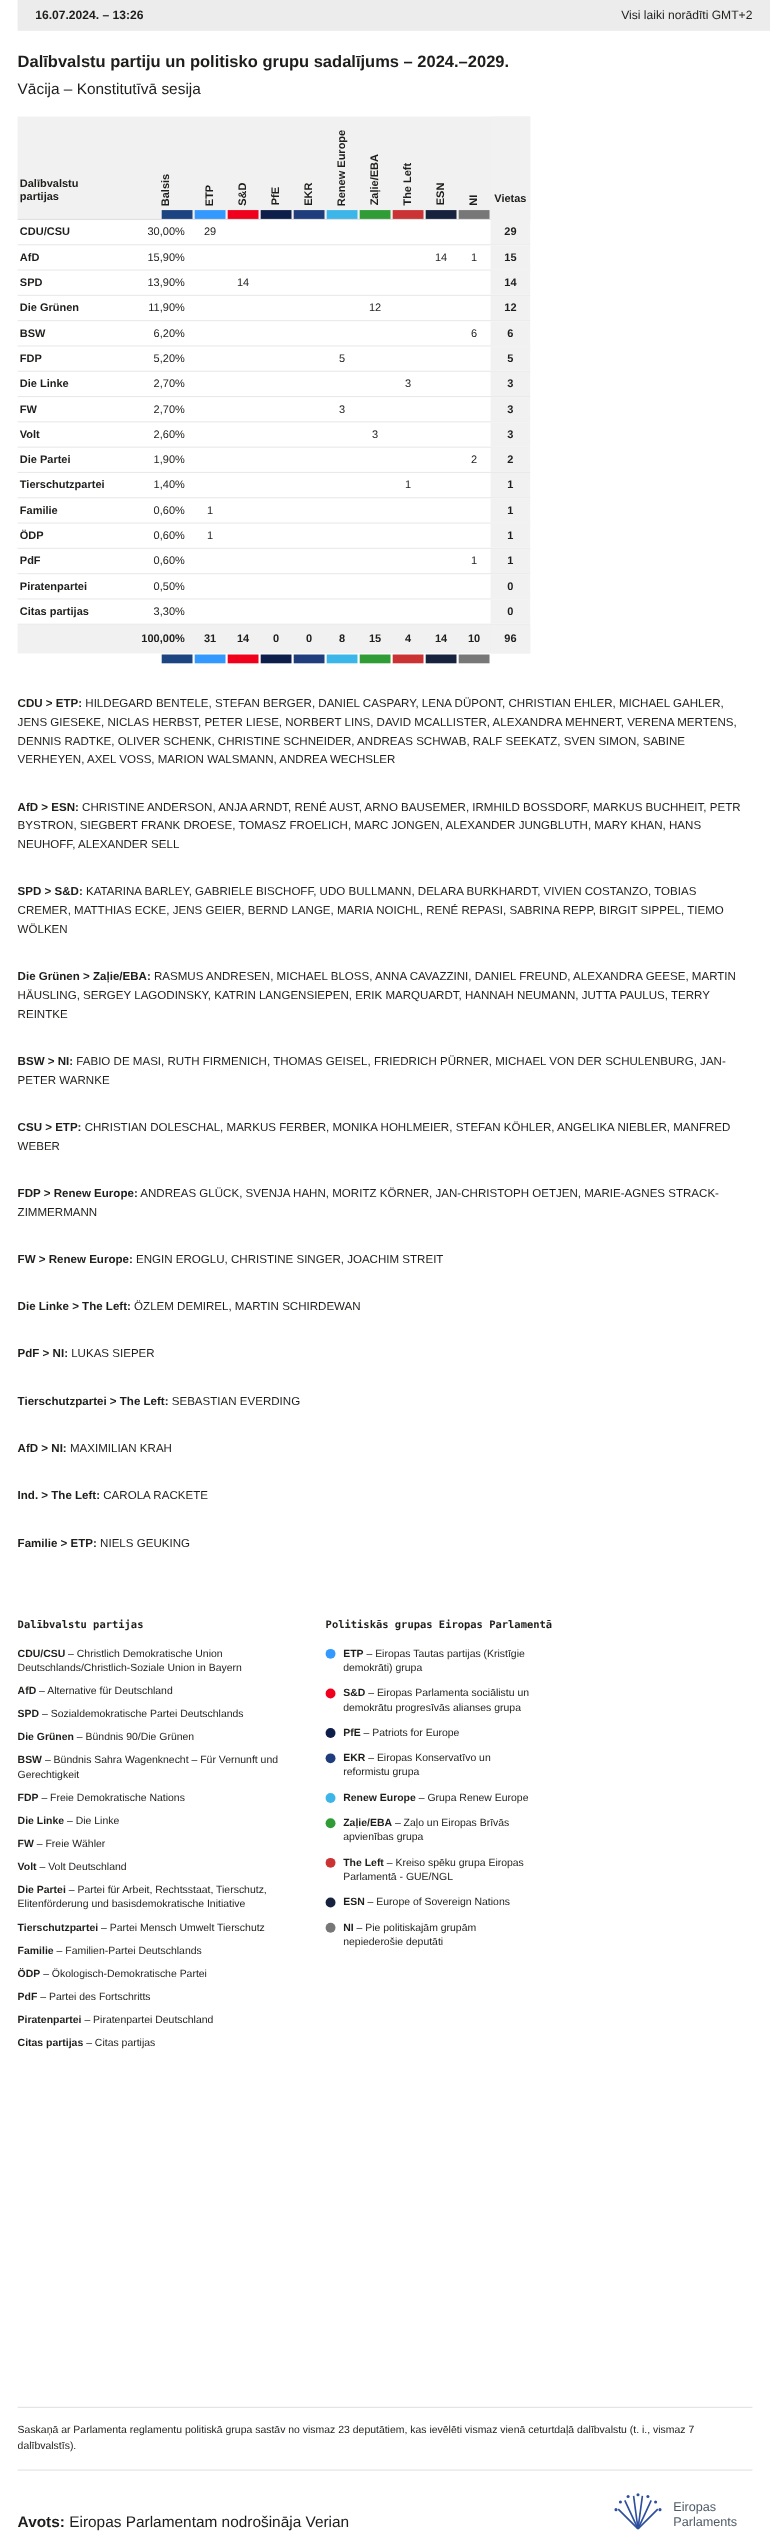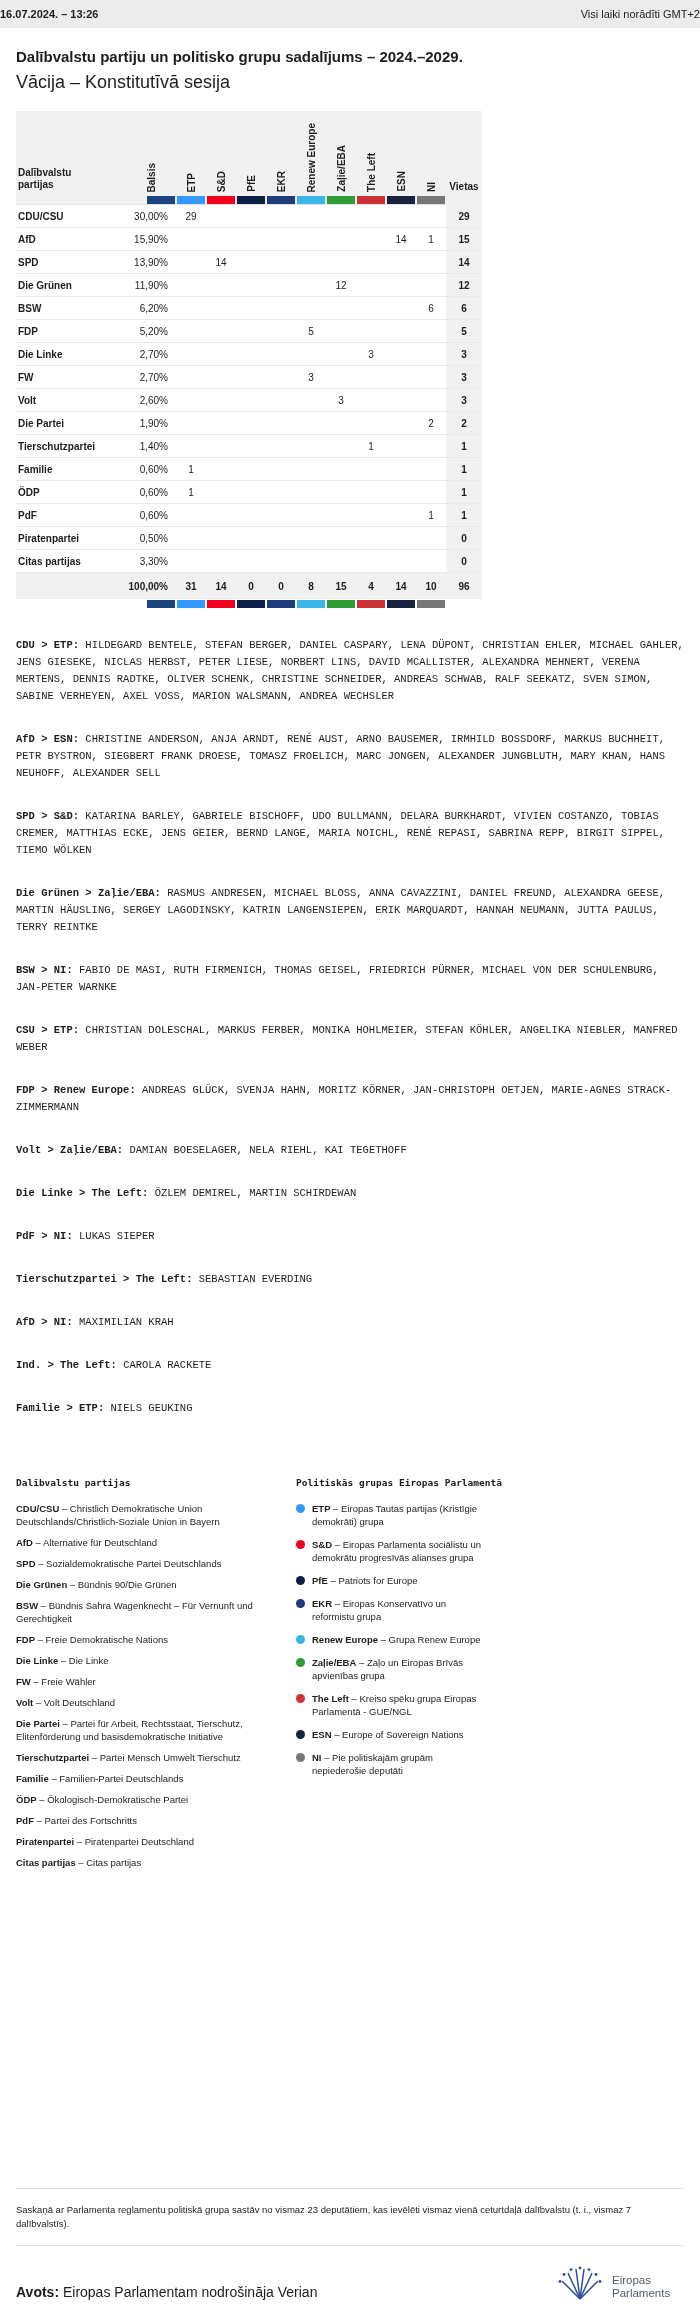--- a/index.html
+++ b/index.html
@@ -2,27 +2,27 @@
 <html><head>
 <meta charset="utf-8">
 <style>
   * { box-sizing: border-box; }
   html,body { margin:0; padding:0; background:#fff; }
   body { font-family:"Liberation Sans", sans-serif; color:#1d1d1b; }
   .page { width:700px; height:2316px; display:flex; flex-direction:column; overflow:hidden; background:#fff; }
 
   
   .topbar { display:flex; justify-content:space-between; align-items:center;
-            background:#ececec; padding:8px 0; font-size:11px; }
+            background:#ececec; padding:8px 16px; font-size:11px;margin-left:16px; }
   .topbar-dt { font-weight:700; }
 
   .content { padding:0 16px; flex:1; display:flex; flex-direction:column; }
 
   .title { font-size:15px; font-weight:700; margin:20px 0 7px; }
-  .subtitle { font-size:18px; margin:0 0 18px; }
+  .subtitle { font-size:14px; margin:0 0 18px; }
 
   
   .seat-table { width:466px; font-size:10px; }
   .thead { display:flex; align-items:flex-end; height:84px; background:#f1f1f1; }
   .cell-party  { width:110px; }
   .cell-balsis { width:50px; }
   .cell-seat   { width:30px; }
   .cell-vietas { width:36px; }
   .head-corner { display:flex; align-items:flex-end; height:100%; padding:0 0 4px 2px; }
   .corner-label { width:64px; font-weight:700; overflow-wrap:anywhere; line-height:12px; }
@@ -43,21 +43,21 @@
   .trow { display:flex; align-items:stretch; height:23px; border-bottom:1px solid #e9e9e9; }
   .trow > div { display:flex; align-items:center; }
   .tparty { font-weight:700; padding-left:2px; }
   .tbalsis { justify-content:flex-end; padding-right:8px; }
   .tseat { justify-content:center; }
   .tvietas { justify-content:center; font-weight:700; background:#f1f1f1; }
   .total-row { background:#f1f1f1; font-weight:700; height:26px; border-bottom:none; }
 
   
   .members { margin-top:28px; }
-  .member-line { font-size:10.5px; line-height:17px; margin:0 0 26px;font-family:Liberation Mono, monospace; }
+  .member-line { font-size:10.5px; line-height:17px; margin:0 0 26px; }
   .member-line strong { font-weight:700; }
 
   
   .legends { display:flex; gap:28px; width:472px; margin-top:34px; }
   .legend-left { width:252px; }
   .legend-right { width:192px; }
   .legend-title { font-family:"DejaVu Sans Mono", monospace; font-size:9.5px; font-weight:700;
                   margin:0 0 14px; white-space:nowrap; }
   .pl-item { font-size:9.5px; line-height:13px; margin-bottom:8px; }
   .pl-abbr { font-weight:700; }
@@ -437,21 +437,21 @@
       </div>
 
     <div class="members" id="membersList">
         <p class="member-line"><strong class="m-label">CDU &gt; ETP:</strong> <span class="m-names">HILDEGARD BENTELE, STEFAN BERGER, DANIEL CASPARY, LENA DÜPONT, CHRISTIAN EHLER, MICHAEL GAHLER, JENS GIESEKE, NICLAS HERBST, PETER LIESE, NORBERT LINS, DAVID MCALLISTER, ALEXANDRA MEHNERT, VERENA MERTENS, DENNIS RADTKE, OLIVER SCHENK, CHRISTINE SCHNEIDER, ANDREAS SCHWAB, RALF SEEKATZ, SVEN SIMON, SABINE VERHEYEN, AXEL VOSS, MARION WALSMANN, ANDREA WECHSLER</span></p>
         <p class="member-line"><strong class="m-label">AfD &gt; ESN:</strong> <span class="m-names">CHRISTINE ANDERSON, ANJA ARNDT, RENÉ AUST, ARNO BAUSEMER, IRMHILD BOSSDORF, MARKUS BUCHHEIT, PETR BYSTRON, SIEGBERT FRANK DROESE, TOMASZ FROELICH, MARC JONGEN, ALEXANDER JUNGBLUTH, MARY KHAN, HANS NEUHOFF, ALEXANDER SELL</span></p>
         <p class="member-line"><strong class="m-label">SPD &gt; S&amp;D:</strong> <span class="m-names">KATARINA BARLEY, GABRIELE BISCHOFF, UDO BULLMANN, DELARA BURKHARDT, VIVIEN COSTANZO, TOBIAS CREMER, MATTHIAS ECKE, JENS GEIER, BERND LANGE, MARIA NOICHL, RENÉ REPASI, SABRINA REPP, BIRGIT SIPPEL, TIEMO WÖLKEN</span></p>
         <p class="member-line"><strong class="m-label">Die Grünen &gt; Zaļie/EBA:</strong> <span class="m-names">RASMUS ANDRESEN, MICHAEL BLOSS, ANNA CAVAZZINI, DANIEL FREUND, ALEXANDRA GEESE, MARTIN HÄUSLING, SERGEY LAGODINSKY, KATRIN LANGENSIEPEN, ERIK MARQUARDT, HANNAH NEUMANN, JUTTA PAULUS, TERRY REINTKE</span></p>
         <p class="member-line"><strong class="m-label">BSW &gt; NI:</strong> <span class="m-names">FABIO DE MASI, RUTH FIRMENICH, THOMAS GEISEL, FRIEDRICH PÜRNER, MICHAEL VON DER SCHULENBURG, JAN-PETER WARNKE</span></p>
         <p class="member-line"><strong class="m-label">CSU &gt; ETP:</strong> <span class="m-names">CHRISTIAN DOLESCHAL, MARKUS FERBER, MONIKA HOHLMEIER, STEFAN KÖHLER, ANGELIKA NIEBLER, MANFRED WEBER</span></p>
         <p class="member-line"><strong class="m-label">FDP &gt; Renew Europe:</strong> <span class="m-names">ANDREAS GLÜCK, SVENJA HAHN, MORITZ KÖRNER, JAN-CHRISTOPH OETJEN, MARIE-AGNES STRACK-ZIMMERMANN</span></p>
-        <p class="member-line"><strong class="m-label">Volt &gt; Zaļie/EBA:</strong> <span class="m-names">DAMIAN BOESELAGER, NELA RIEHL, KAI TEGETHOFF</span></p>
+        <p class="member-line"><strong class="m-label">FW &gt; Renew Europe:</strong> <span class="m-names">ENGIN EROGLU, CHRISTINE SINGER, JOACHIM STREIT</span></p>
         <p class="member-line"><strong class="m-label">Die Linke &gt; The Left:</strong> <span class="m-names">ÖZLEM DEMIREL, MARTIN SCHIRDEWAN</span></p>
         <p class="member-line"><strong class="m-label">PdF &gt; NI:</strong> <span class="m-names">LUKAS SIEPER</span></p>
         <p class="member-line"><strong class="m-label">Tierschutzpartei &gt; The Left:</strong> <span class="m-names">SEBASTIAN EVERDING</span></p>
         <p class="member-line"><strong class="m-label">AfD &gt; NI:</strong> <span class="m-names">MAXIMILIAN KRAH</span></p>
         <p class="member-line"><strong class="m-label">Ind. &gt; The Left:</strong> <span class="m-names">CAROLA RACKETE</span></p>
         <p class="member-line"><strong class="m-label">Familie &gt; ETP:</strong> <span class="m-names">NIELS GEUKING</span></p>
       </div>
 
     <div class="legends">
       <div class="legend-left">

